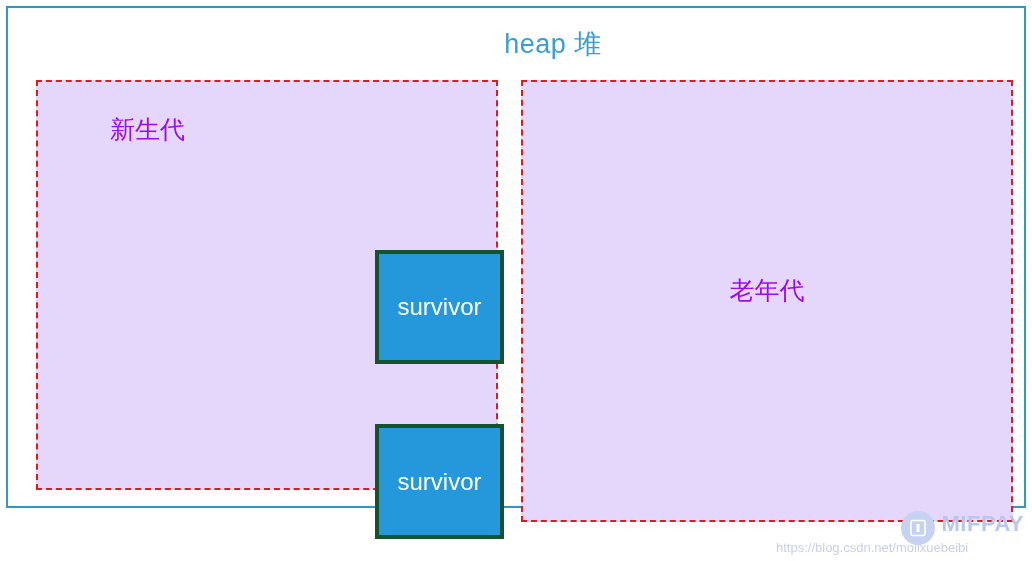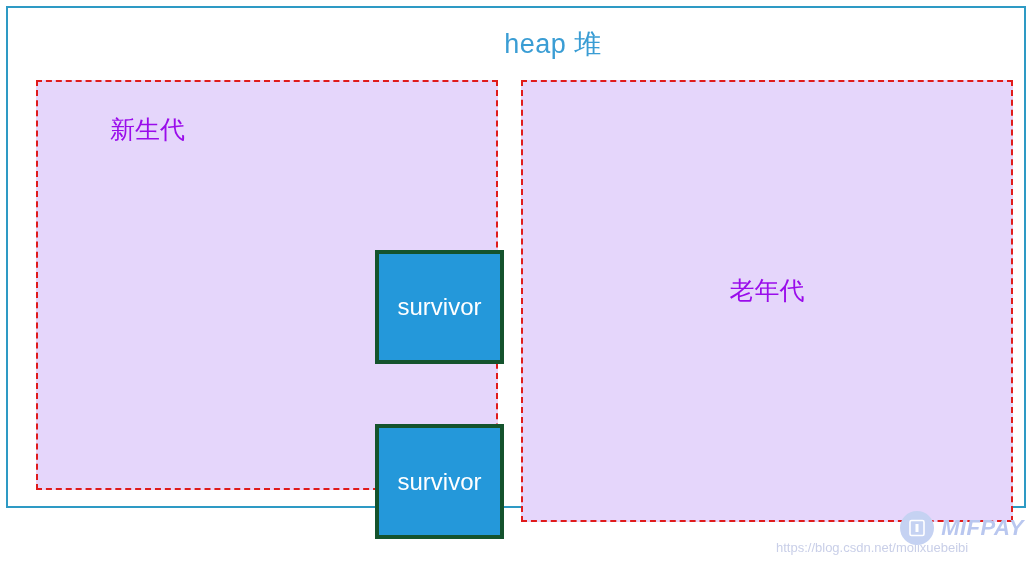--- a/index.html
+++ b/index.html
@@ -136,23 +136,21 @@
     color: #c9cfe8;
     font-family: "Liberation Sans", sans-serif;
     white-space: nowrap;
     text-align: center;
   }
   .wm-logo {
     position: absolute;
     right: 2px;
     top: 4px;
     display: flex;
-    align-items: center;
     gap: 7px;
-    font-style: italic;
   }
   .wm-mark {
     width: 34px;
     height: 34px;
     border-radius: 50%;
     background: #c5d2f2;
     display: flex;
     align-items: center;
     justify-content: center;
   }

